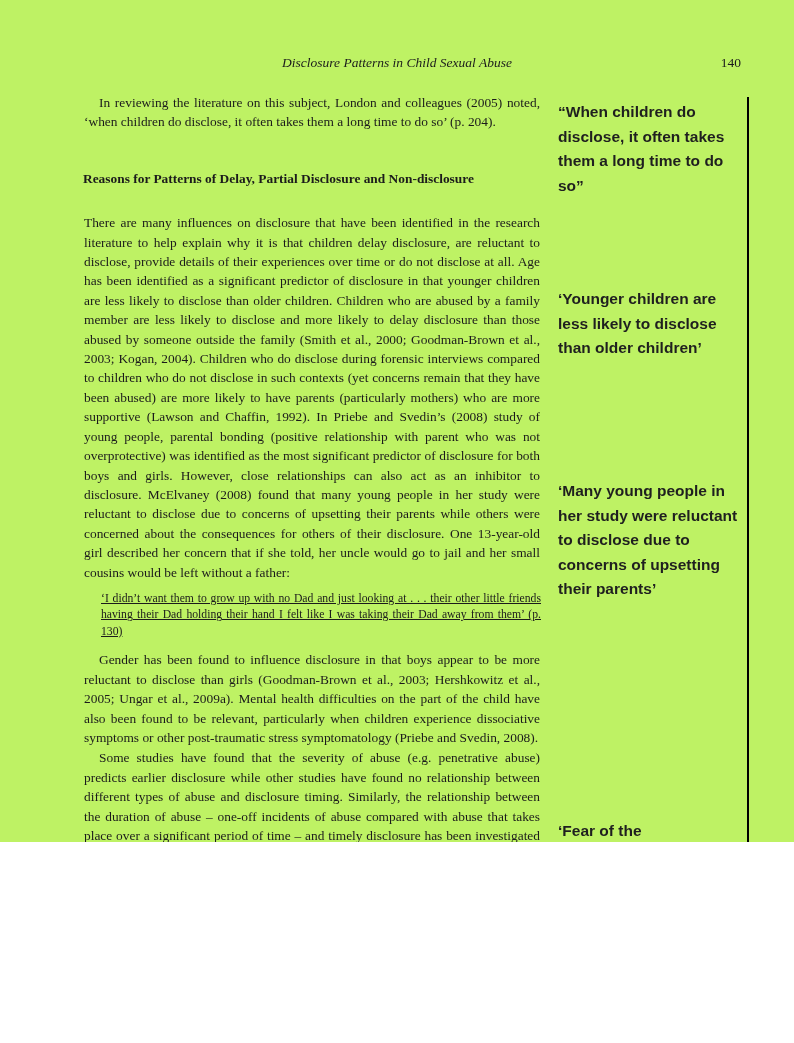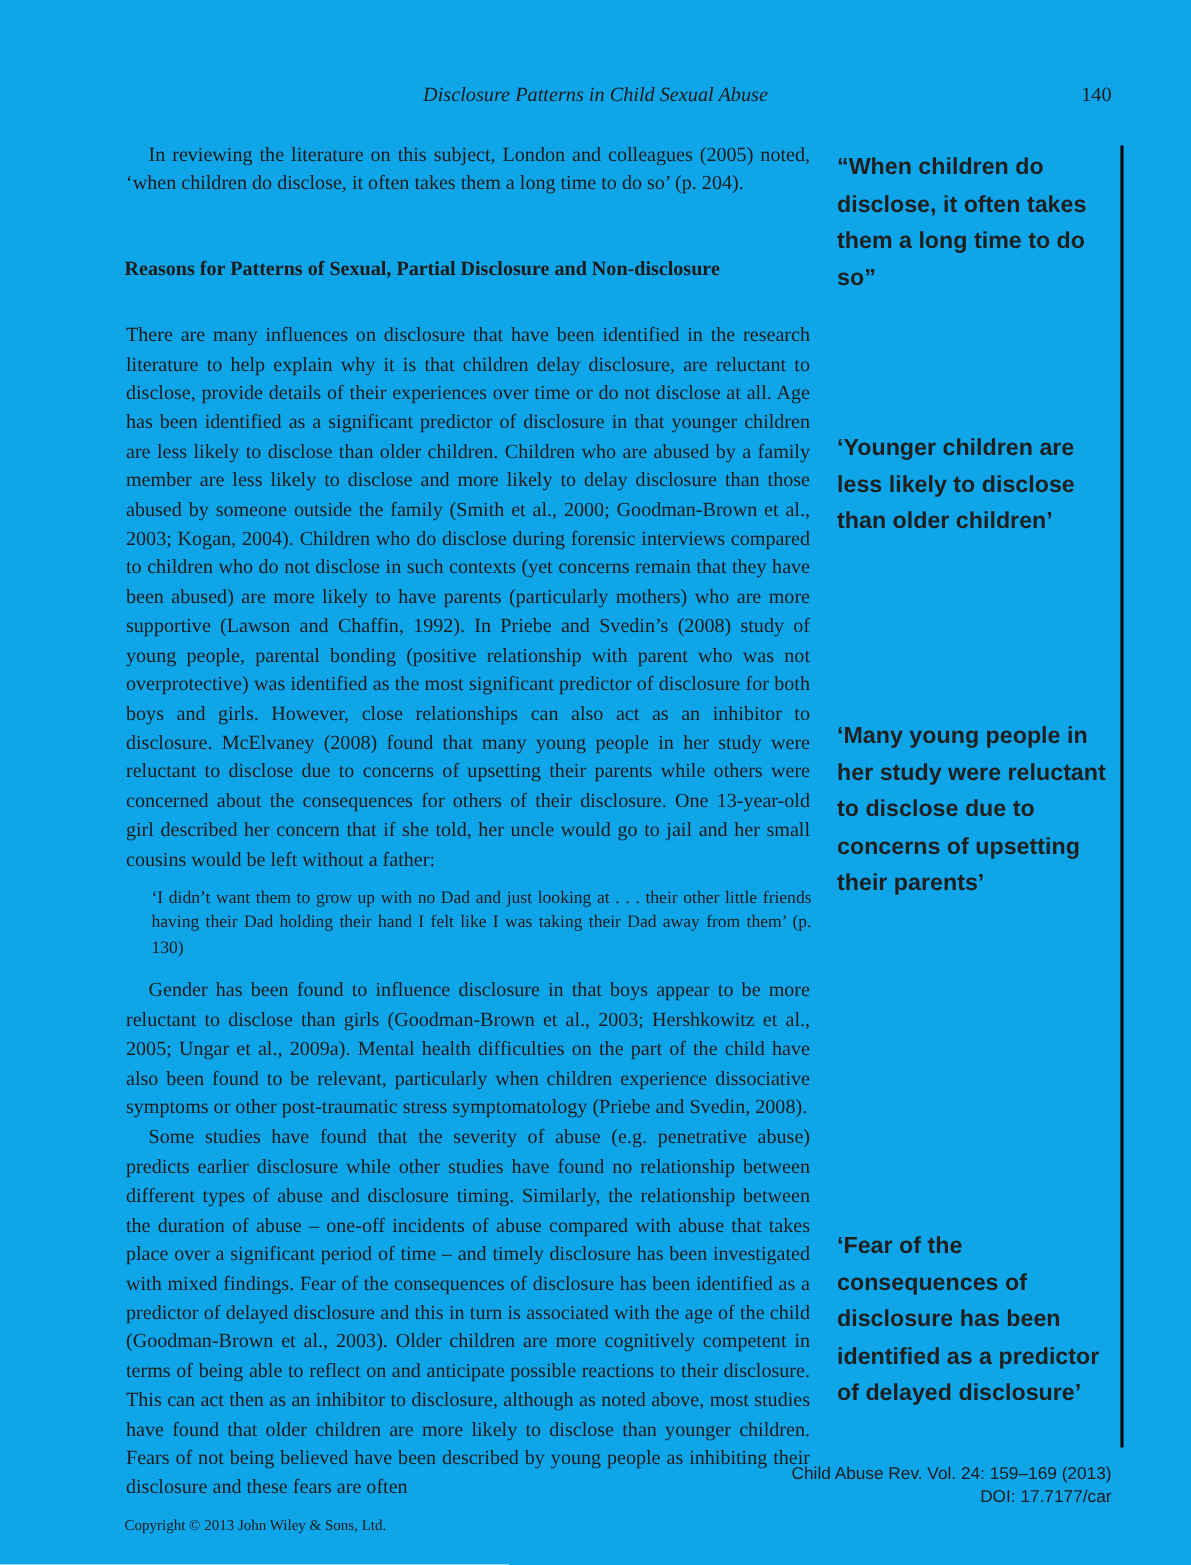--- a/index.html
+++ b/index.html
@@ -1,20 +1,20 @@
 <!DOCTYPE html>
 <html><head>
 <meta charset="utf-8">
 <style>
   html, body { margin: 0; padding: 0; background: #ffffff; }
   .page {
     position: relative;
     width: 794px;
-    height: 1043px;
-    background: #0ea5e9;
+    height: 842px;
+    background: #bef264;
     font-family: "Liberation Serif", serif;
     color: #1b1b1b;
     overflow: hidden;
   }
 
   
   .running-head-wrap {
     position: absolute;
     top: 55px;
     left: 0;
@@ -52,20 +52,21 @@
     font-weight: bold;
     font-size: 13.4px;
     margin: 37px 0 25px 0;
     text-align: left;
   }
   .block-quote {
     font-size: 11.7px;
     line-height: 16.5px;
     margin: 9px 0 10px 18px;
     text-align: justify;
+    text-decoration: underline;
   }
 
   
   .pullquote {
     position: absolute;
     left: 558px;
     width: 186px;
     font-family: "Liberation Sans", sans-serif;
     font-weight: bold;
     font-size: 15.5px;
@@ -115,21 +116,21 @@
 
 <div class="page">
 
   <div class="running-head-wrap">
     <span class="running-head">Disclosure Patterns in Child Sexual Abuse</span>
     <span class="page-number">140</span>
   </div>
 
   <div class="main-col">
     <p class="para indent">In reviewing the literature on this subject, London and colleagues (2005) noted, ‘when children do disclose, it often takes them a long time to do so’ (p. 204).</p>
-    <h2 class="section-heading">Reasons for Patterns of Sexual, Partial Disclosure and Non-disclosure</h2>
+    <h2 class="section-heading">Reasons for Patterns of Delay, Partial Disclosure and Non-disclosure</h2>
     <p class="para">There are many influences on disclosure that have been identified in the research literature to help explain why it is that children delay disclosure, are reluctant to disclose, provide details of their experiences over time or do not disclose at all. Age has been identified as a significant predictor of disclosure in that younger children are less likely to disclose than older children. Children who are abused by a family member are less likely to disclose and more likely to delay disclosure than those abused by someone outside the family (Smith et al., 2000; Goodman-Brown et al., 2003; Kogan, 2004). Children who do disclose during forensic interviews compared to children who do not disclose in such contexts (yet concerns remain that they have been abused) are more likely to have parents (particularly mothers) who are more supportive (Lawson and Chaffin, 1992). In Priebe and Svedin’s (2008) study of young people, parental bonding (positive relationship with parent who was not overprotective) was identified as the most significant predictor of disclosure for both boys and girls. However, close relationships can also act as an inhibitor to disclosure. McElvaney (2008) found that many young people in her study were reluctant to disclose due to concerns of upsetting their parents while others were concerned about the consequences for others of their disclosure. One 13-year-old girl described her concern that if she told, her uncle would go to jail and her small cousins would be left without a father:</p>
     <p class="block-quote">‘I didn’t want them to grow up with no Dad and just looking at . . . their other little friends having their Dad holding their hand I felt like I was taking their Dad away from them’ (p. 130)</p>
     <p class="para indent">Gender has been found to influence disclosure in that boys appear to be more reluctant to disclose than girls (Goodman-Brown et al., 2003; Hershkowitz et al., 2005; Ungar et al., 2009a). Mental health difficulties on the part of the child have also been found to be relevant, particularly when children experience dissociative symptoms or other post-traumatic stress symptomatology (Priebe and Svedin, 2008).</p>
     <p class="para indent">Some studies have found that the severity of abuse (e.g. penetrative abuse) predicts earlier disclosure while other studies have found no relationship between different types of abuse and disclosure timing. Similarly, the relationship between the duration of abuse – one-off incidents of abuse compared with abuse that takes place over a significant period of time – and timely disclosure has been investigated with mixed findings. Fear of the consequences of disclosure has been identified as a predictor of delayed disclosure and this in turn is associated with the age of the child (Goodman-Brown et al., 2003). Older children are more cognitively competent in terms of being able to reflect on and anticipate possible reactions to their disclosure. This can act then as an inhibitor to disclosure, although as noted above, most studies have found that older children are more likely to disclose than younger children. Fears of not being believed have been described by young people as inhibiting their disclosure and these fears are often</p>
   </div>
 
   <div class="pullquote pq-2">‘Younger children are less likely to disclose than older children’</div>
   <div class="pullquote pq-1">“When children do disclose, it often takes them a long time to do so”</div>
   <div class="pullquote pq-4">‘Fear of the consequences of disclosure has been identified as a predictor of delayed disclosure’</div>
   <div class="pullquote pq-3">‘Many young people in her study were reluctant to disclose due to concerns of upsetting their parents’</div>

